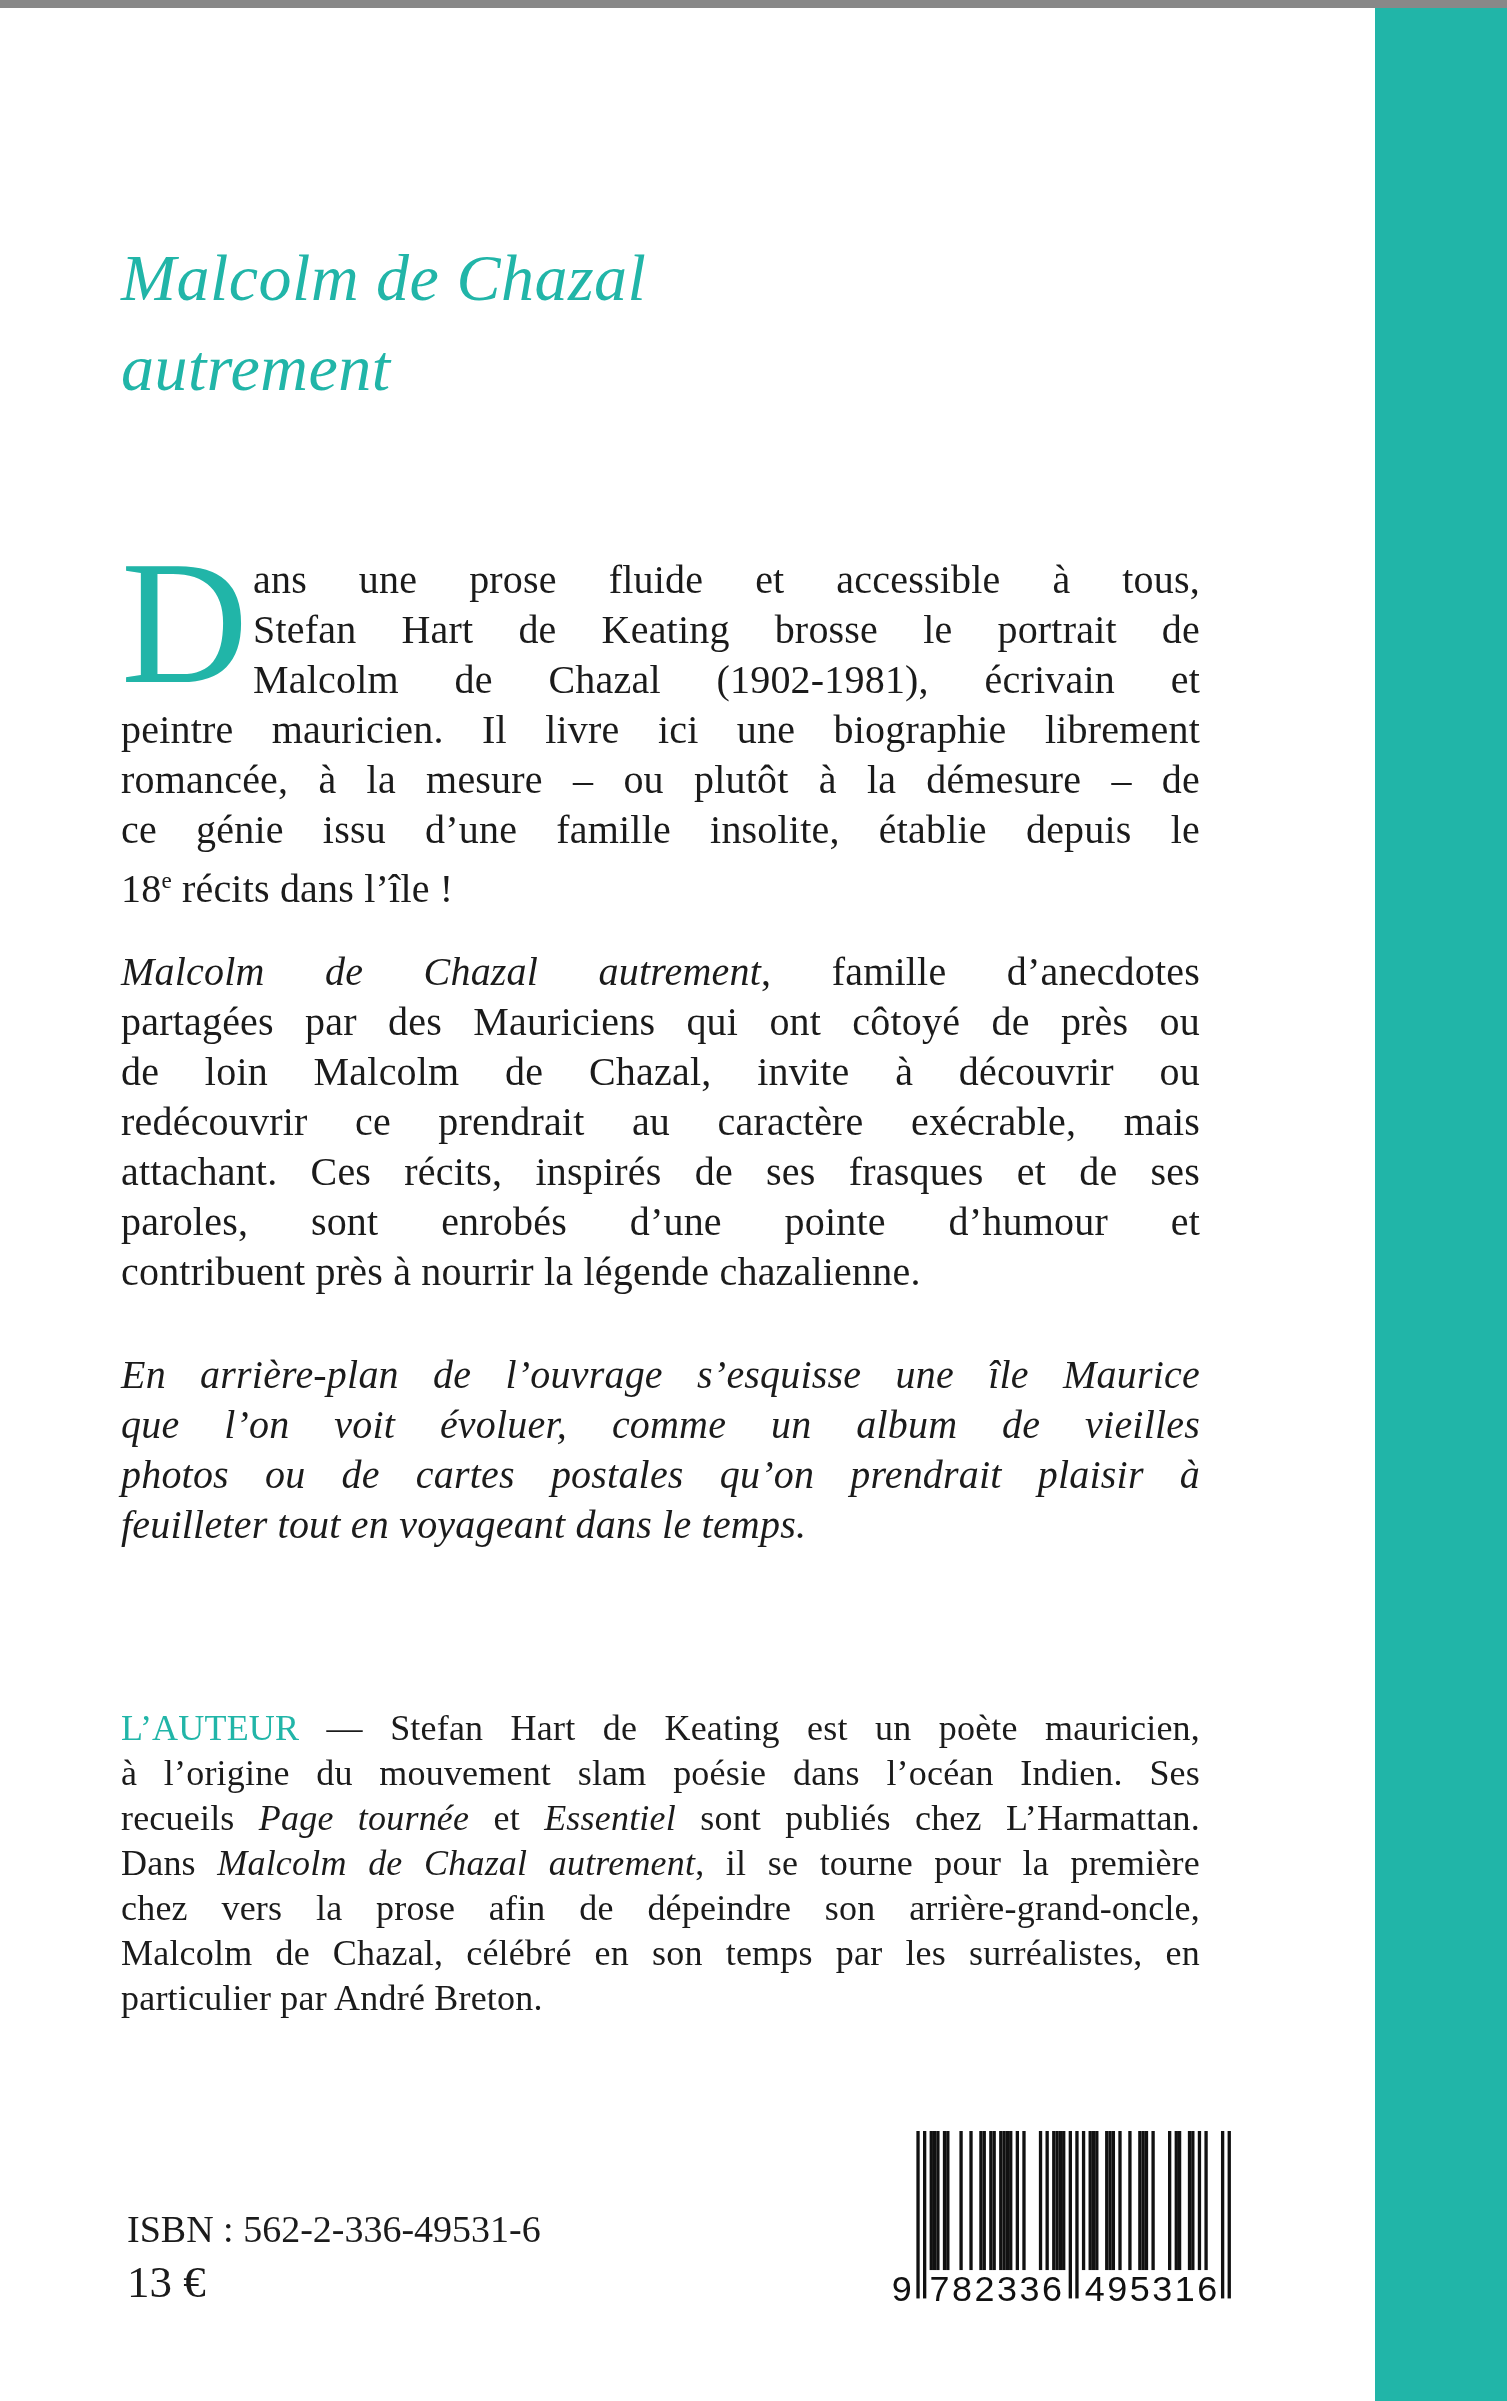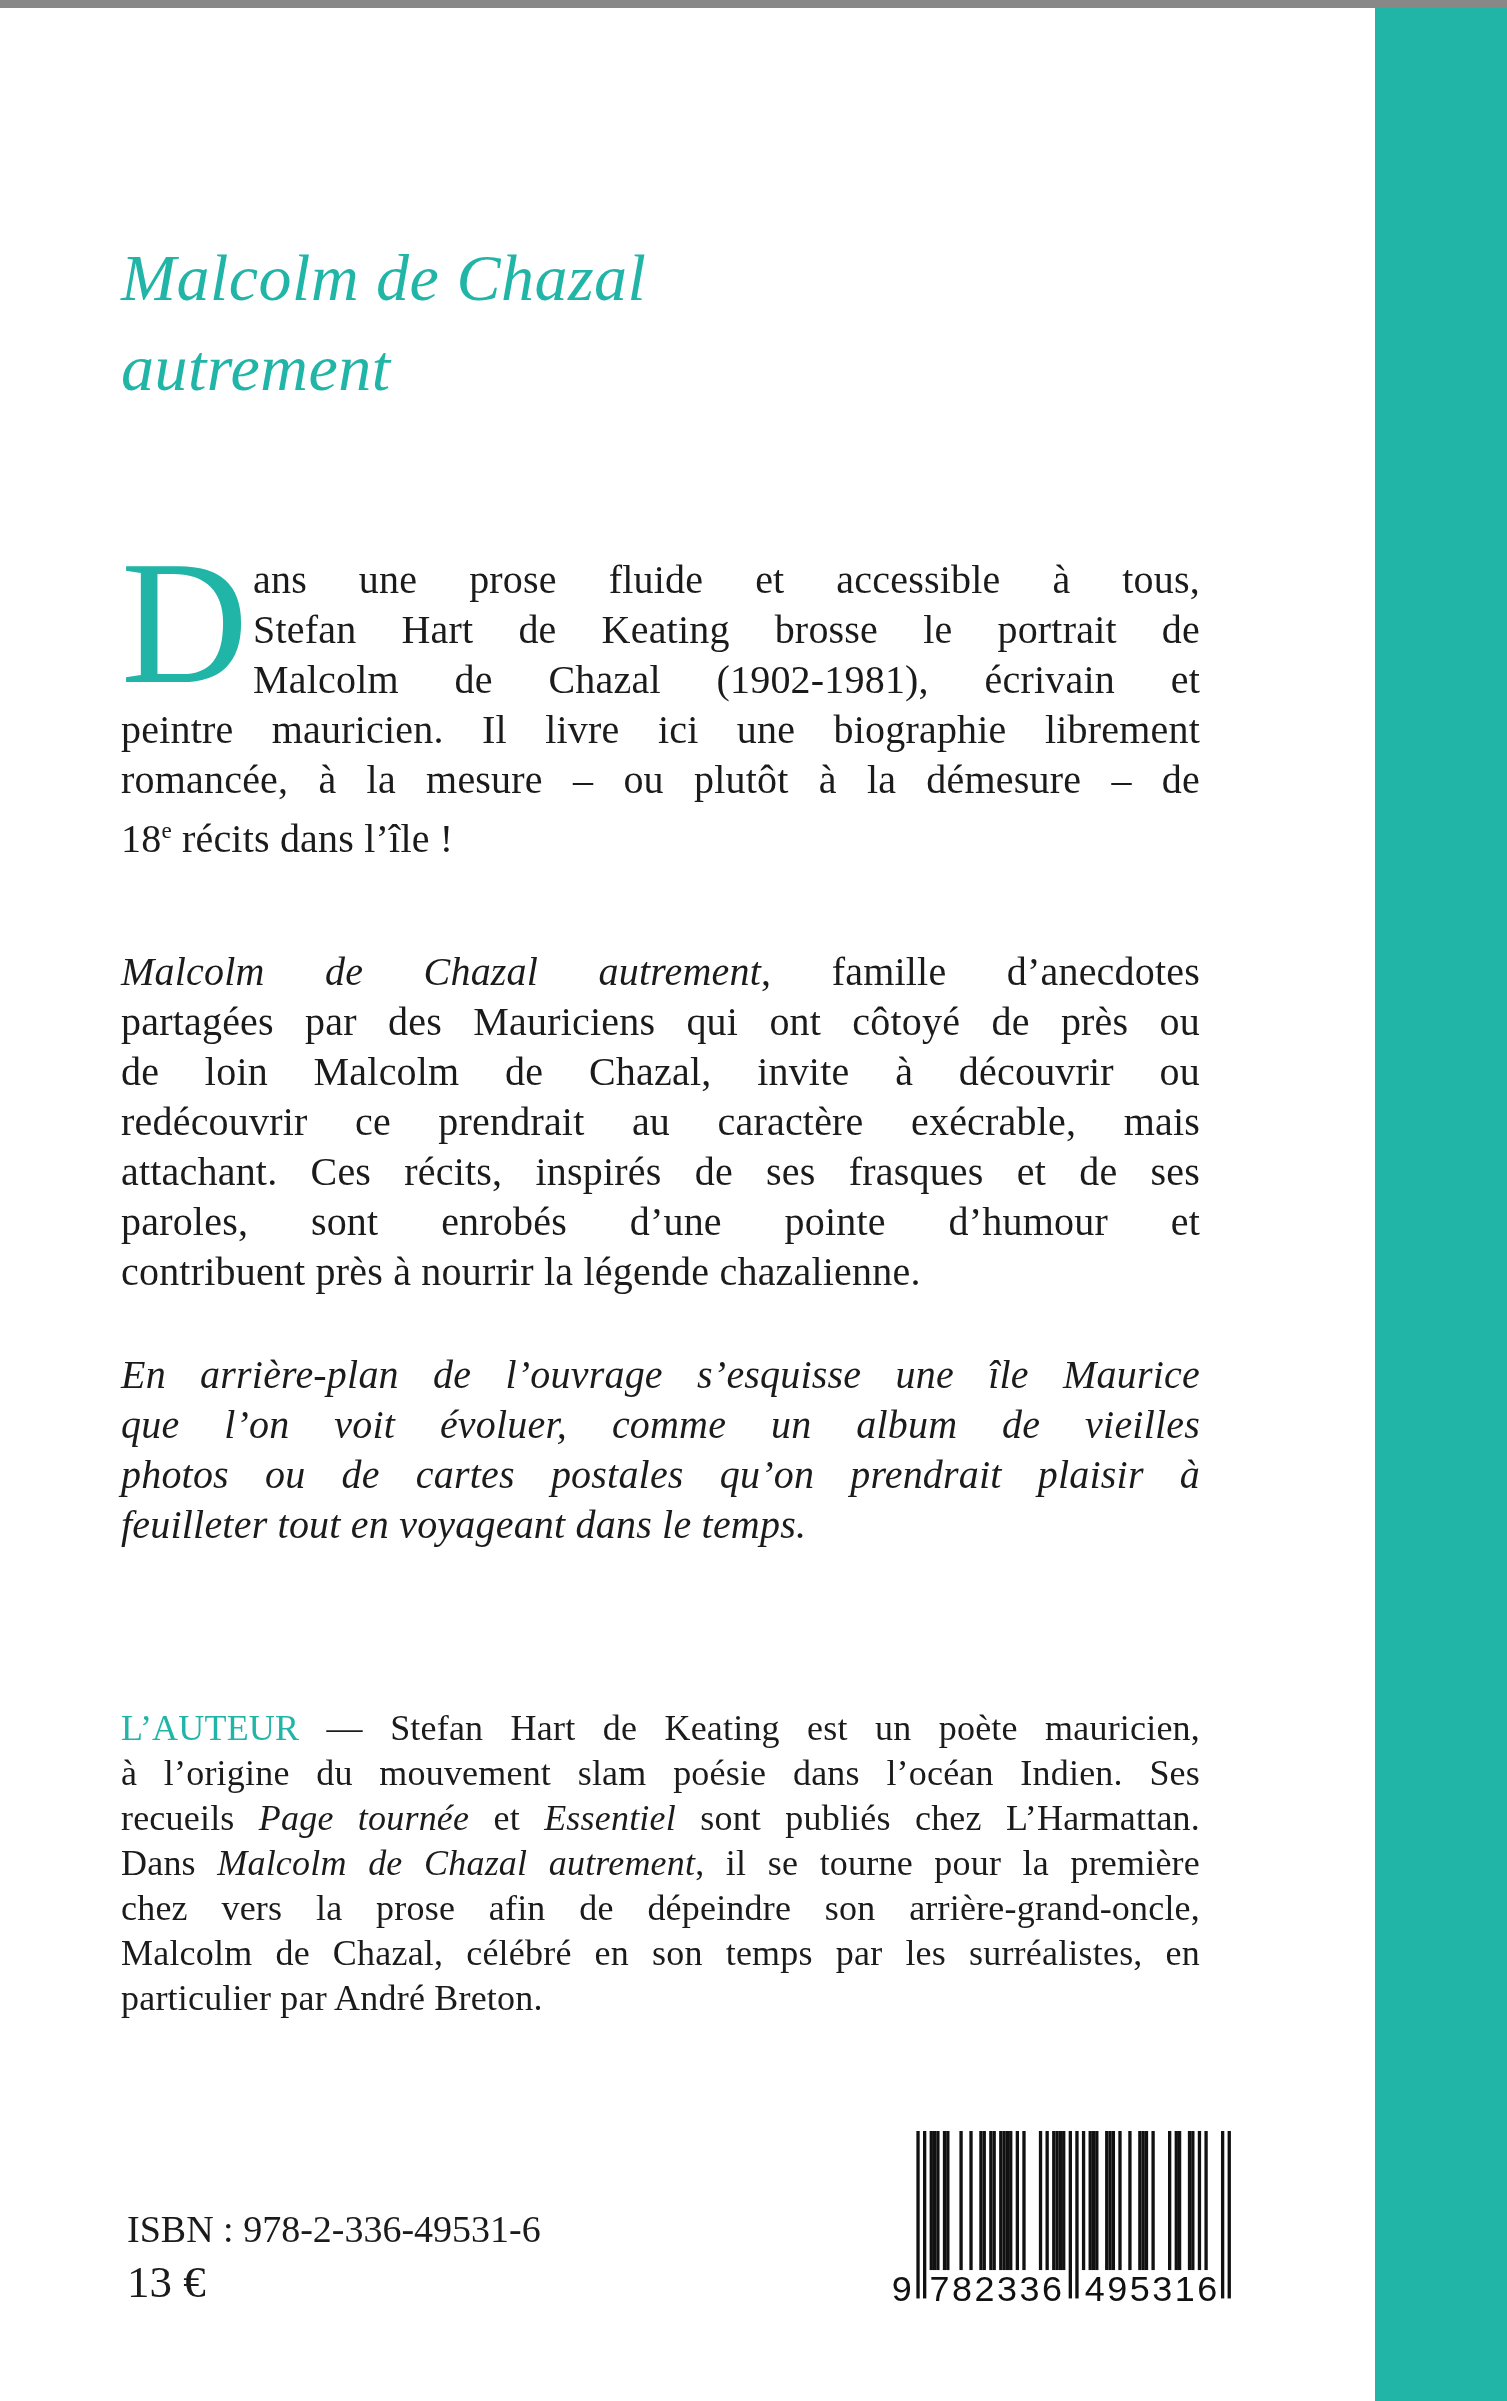--- a/index.html
+++ b/index.html
@@ -77,20 +77,21 @@
   </div>
 
   <div class="textblock p1">
     <span class="dropcap">D</span>
     <div>
         <div class="tline tindent"><span>ans une prose fluide et accessible à tous,</span></div>
         <div class="tline tindent"><span>Stefan Hart de Keating brosse le portrait de</span></div>
         <div class="tline tindent"><span>Malcolm de Chazal (1902-1981), écrivain et</span></div>
         <div class="tline"><span>peintre mauricien. Il livre ici une biographie librement</span></div>
         <div class="tline"><span>romancée, à la mesure – ou plutôt à la démesure – de</span></div>
+        <div class="tline"><span>ce génie issu d’une famille insolite, établie depuis le</span></div>
         <div class="tline tlast"><span>18</span><span class="seg-sup">e</span><span> récits dans l’île !</span></div>
       </div>
   </div>
 
   <div class="textblock p2">
     <div>
         <div class="tline"><span class="seg-italic">Malcolm de Chazal autrement</span><span>, famille d’anecdotes</span></div>
         <div class="tline"><span>partagées par des Mauriciens qui ont côtoyé de près ou</span></div>
         <div class="tline"><span>de loin Malcolm de Chazal, invite à découvrir ou</span></div>
         <div class="tline"><span>redécouvrir ce prendrait au caractère exécrable, mais</span></div>
@@ -114,21 +115,21 @@
         <div class="tline"><span class="seg-label">L’AUTEUR</span><span> — Stefan Hart de Keating est un poète mauricien,</span></div>
         <div class="tline"><span>à l’origine du mouvement slam poésie dans l’océan Indien. Ses</span></div>
         <div class="tline"><span>recueils </span><span class="seg-italic">Page tournée</span><span> et </span><span class="seg-italic">Essentiel</span><span> sont publiés chez L’Harmattan.</span></div>
         <div class="tline"><span>Dans </span><span class="seg-italic">Malcolm de Chazal autrement</span><span>, il se tourne pour la première</span></div>
         <div class="tline"><span>chez vers la prose afin de dépeindre son arrière-grand-oncle,</span></div>
         <div class="tline"><span>Malcolm de Chazal, célébré en son temps par les surréalistes, en</span></div>
         <div class="tline tlast"><span>particulier par André Breton.</span></div>
       </div>
   </div>
 
-  <div class="isbn">ISBN : 978-2-336-49531-6</div>
+  <div class="isbn">ISBN : 562-2-336-49531-6</div>
   <div class="price">13 €</div>
 
   <div class="barcode">
       <svg width="360" height="175" viewBox="0 0 380 185">
         <rect x="35.0" y="0" width="3.5" height="177" fill="#111"></rect>
         <rect x="42.0" y="0" width="3.5" height="177" fill="#111"></rect>
         <rect x="49.0" y="0" width="3.5" height="147" fill="#111"></rect>
         <rect x="52.5" y="0" width="3.5" height="147" fill="#111"></rect>
         <rect x="56.0" y="0" width="3.5" height="147" fill="#111"></rect>
         <rect x="63.0" y="0" width="3.5" height="147" fill="#111"></rect>

